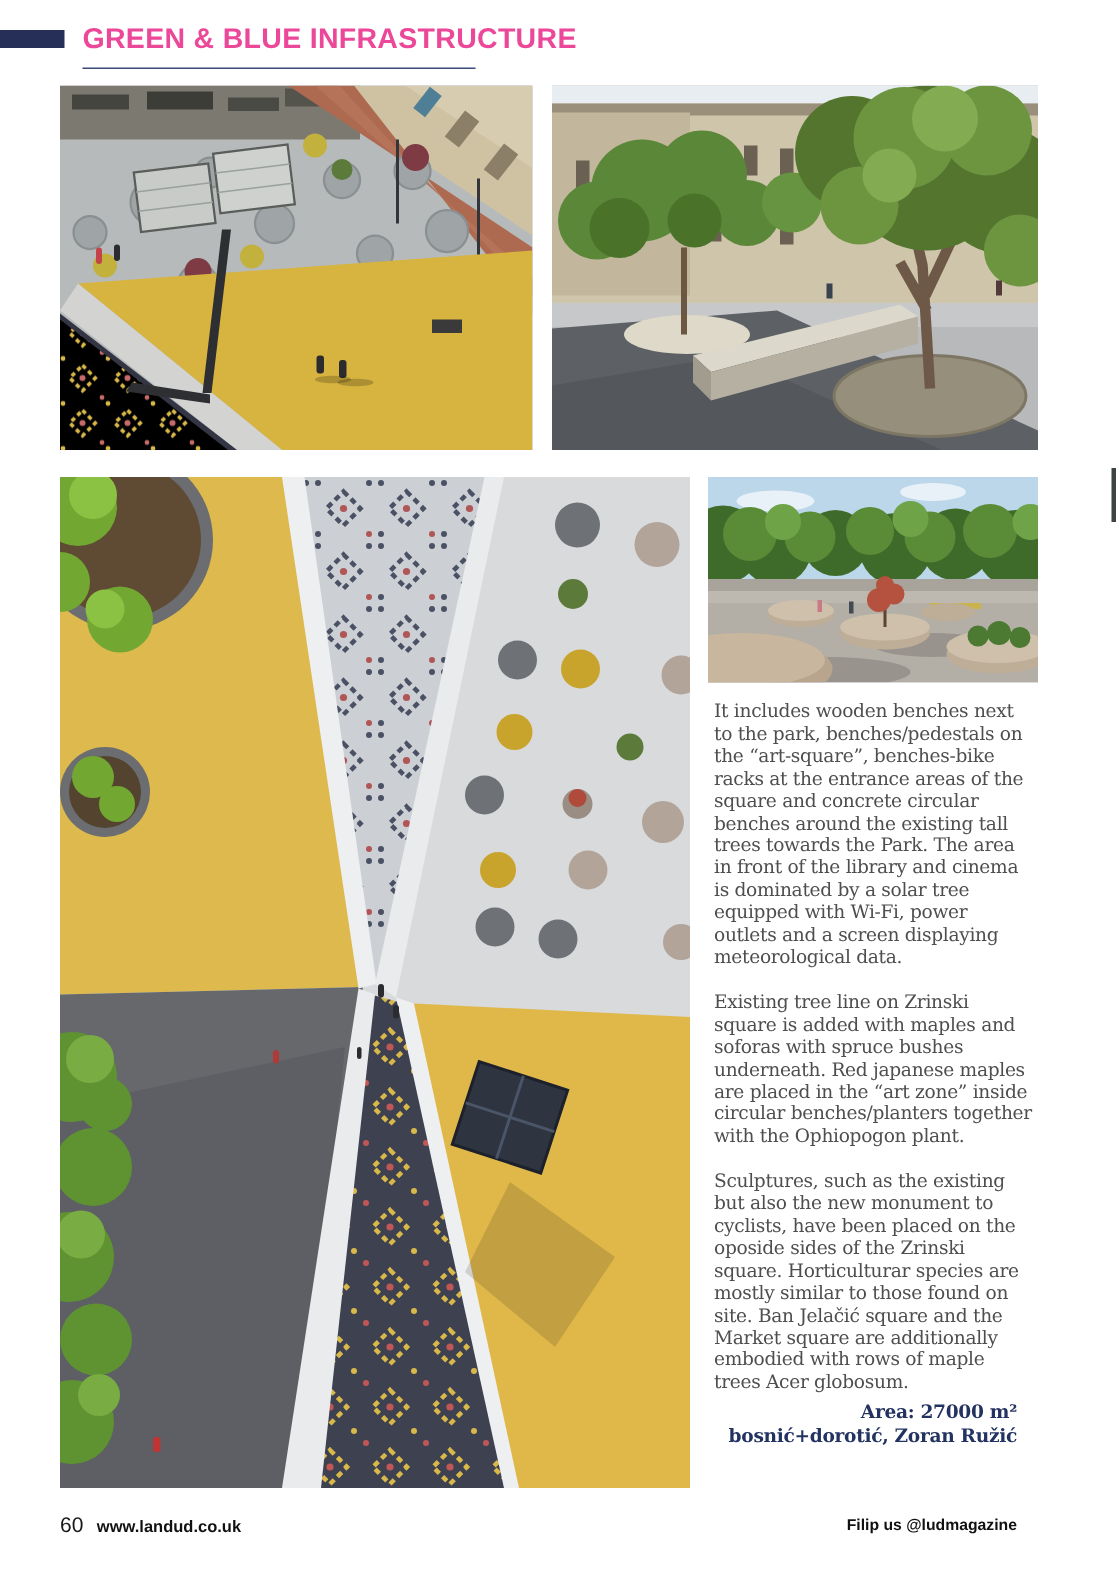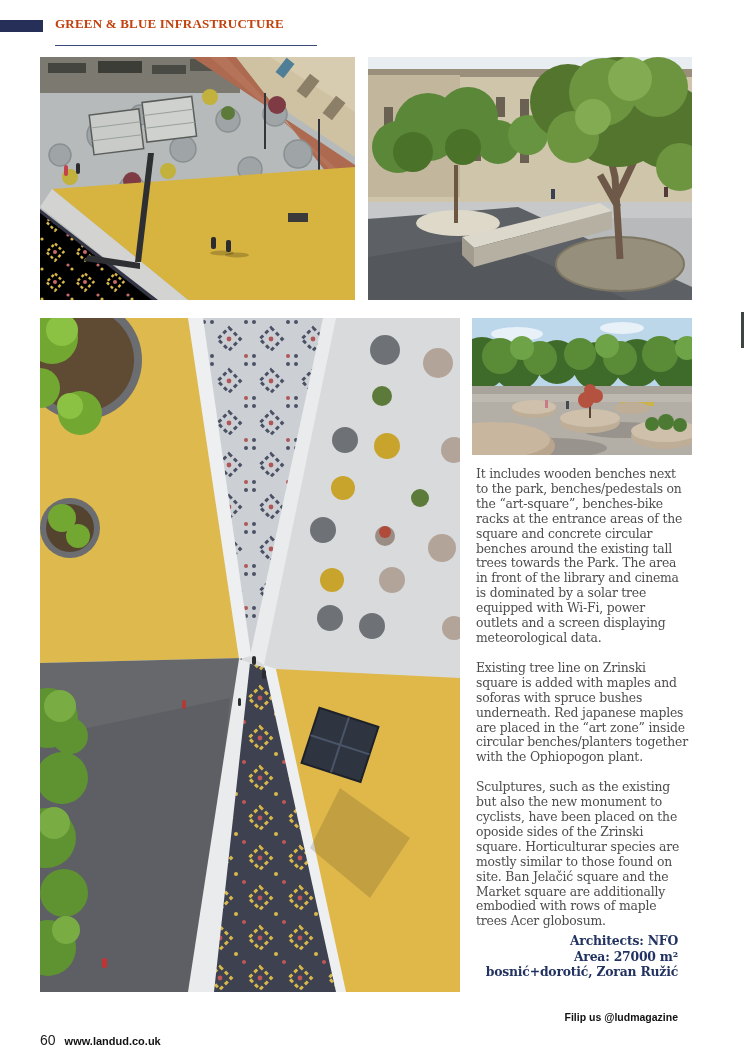--- a/index.html
+++ b/index.html
@@ -5,21 +5,21 @@
   html,body{margin:0;padding:0;}
   body{
     width:744px;height:1051px;position:relative;overflow:hidden;
     background:#ffffff;font-family:"Liberation Sans",sans-serif;
   }
   .abs{position:absolute;}
   
   .navy-bar{left:0;top:20px;width:43px;height:12px;background:#252f58;}
   .page-title{
     left:55px;top:16px;width:400px;
-    font-weight:700;font-size:13px;letter-spacing:.2px;color:#c2410c;font-family:Liberation Serif, serif;
+    font-weight:700;font-size:19px;letter-spacing:.2px;color:#ec4899;
   }
   .title-underline{left:55px;top:45px;width:262px;height:1px;background:#3a4a7a;}
   
   .photo{overflow:hidden;background:#c8c8c8;}
   .photo svg{display:block;}
   #photo-top-left{left:40px;top:57px;width:315px;height:243px;}
   #photo-top-right{left:368px;top:57px;width:324px;height:243px;}
   #photo-aerial-large{left:40px;top:318px;width:420px;height:674px;}
   #photo-park-small{left:472px;top:318px;width:220px;height:137px;}
   .edge-tab{left:741px;top:312px;width:3px;height:36px;background:#3c453f;}
@@ -30,21 +30,21 @@
     font-size:12.4px;line-height:14.9px;letter-spacing:-.2px;color:#4f4d4e;
   }
   .text-col p{margin:0 0 15px 4px;}
   .credits{
     left:472px;top:933px;width:206px;text-align:right;
     font-family:"DejaVu Serif","Liberation Serif",serif;
     font-size:12.4px;line-height:15.5px;letter-spacing:-.2px;
     font-weight:700;color:#233361;
   }
   
-  .footer-left{left:40px;top:1008px;display:flex;align-items:baseline;gap:9px;margin-top:24px;}
+  .footer-left{left:40px;top:1008px;display:flex;align-items:baseline;gap:9px;}
   .page-number{font-size:14px;color:#1a1a1a;}
   .site-url{font-size:11px;font-weight:700;color:#111111;}
   .footer-right{right:66px;top:1011px;font-size:10.5px;font-weight:700;color:#111111;}
 </style>
 </head>
 <body>
 
 <div class="abs navy-bar"></div>
 <div class="abs page-title">GREEN &amp; BLUE INFRASTRUCTURE</div>
 <div class="abs title-underline"></div>
@@ -384,21 +384,20 @@
 
 <div class="abs edge-tab"></div>
 
 <div class="abs text-col">
   <p>It includes wooden benches next to the park, benches/pedestals on the “art-square”, benches-bike racks at the entrance areas of the square and concrete circular benches around the existing tall trees towards the Park. The area in front of the library and cinema is dominated by a solar tree equipped with Wi-Fi, power outlets and a screen displaying meteorological data.</p>
   <p>Existing tree line on Zrinski square is added with maples and soforas with spruce bushes underneath. Red japanese maples are placed in the “art zone” inside circular benches/planters together with the Ophiopogon plant.</p>
   <p>Sculptures, such as the existing but also the new monument to cyclists, have been placed on the oposide sides of the Zrinski square. Horticulturar species are mostly similar to those found on site. Ban Jelačić square and the Market square are additionally embodied with rows of maple trees Acer globosum.</p>
 </div>
 
 <div class="abs credits">
-  <div>Architects: NFO</div>
   <div>Area: 27000 m²</div>
   <div>bosnić+dorotić, Zoran Ružić</div>
 </div>
 
 <div class="abs footer-left">
   <span class="page-number">60</span>
   <span class="site-url">www.landud.co.uk</span>
 </div>
 <div class="abs footer-right">Filip us @ludmagazine</div>
 

